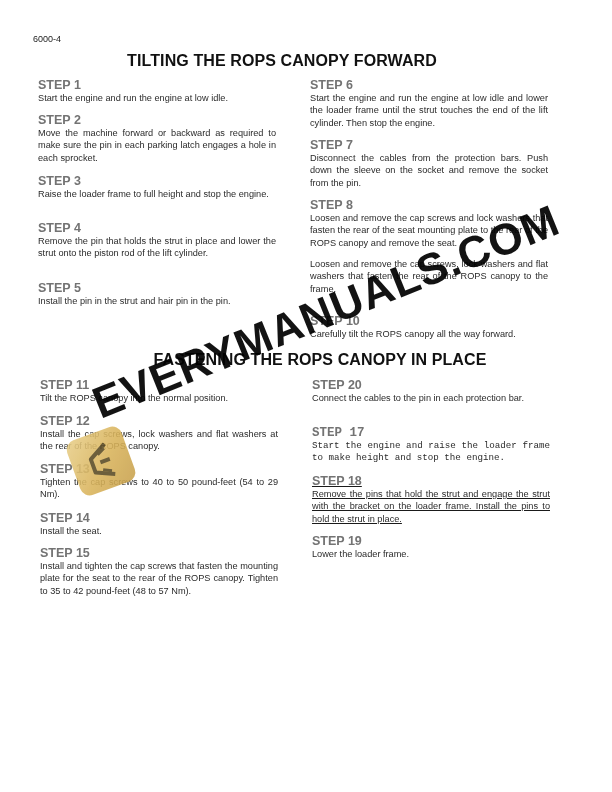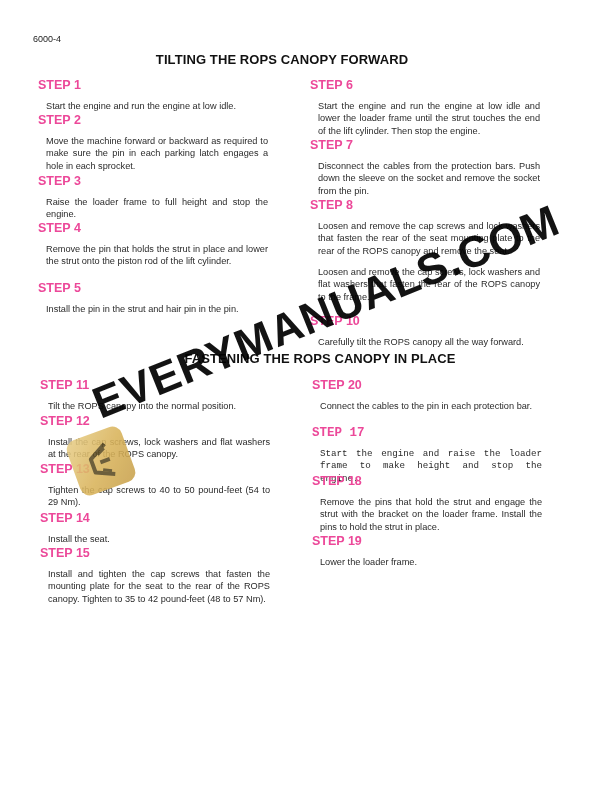--- a/index.html
+++ b/index.html
@@ -1,24 +1,24 @@
 <!DOCTYPE html>
 <html><head>
   <meta charset="utf-8">
   <style>
     html, body { margin: 0; padding: 0; background: #ffffff; }
     body { width: 612px; height: 792px; position: relative; overflow: hidden;
            font-family: "Liberation Sans", sans-serif; color: #1a1a1a; }
     .page-number { position: absolute; left: 33px; top: 34px; font-size: 9px; color: #222; }
     .section-title { position: absolute; left: 0; width: 564px; text-align: center;
-                     font-weight: bold; font-size: 13px; color: #111; letter-spacing: 0.1px; }
+                     font-weight: bold; font-size: 16px; color: #111; letter-spacing: 0.1px; }
     .col { position: absolute; width: 238px; }
     .step { position: absolute; left: 0; width: 238px; }
-    .step-heading { font-weight: bold; font-size: 12.5px; line-height: 14px; color: #ec4899; margin: 0; }
-    .step-body { font-size: 9.2px; line-height: 12.3px; color: #2a2a2a; margin: 8px; text-align: justify; }
+    .step-heading { font-weight: bold; font-size: 12.5px; line-height: 14px; color: #737373; margin: 0; }
+    .step-body { font-size: 9.2px; line-height: 12.3px; color: #2a2a2a; margin: 0; text-align: justify; }
     .watermark { position: absolute; left: 0; top: 0; width: 612px; height: 792px; pointer-events: none; }
     .wm-text { position: absolute; left: 95px; top: 380px; font-weight: bold; font-size: 44px;
                color: #000; transform: rotate(-22deg); transform-origin: left center;
                letter-spacing: 1px; white-space: nowrap; opacity: 0.92; font-family: "Liberation Sans", sans-serif; }
     .wm-logo { position: absolute; left: 72px; top: 432px; width: 58px; height: 58px; border-radius: 10px;
                background: linear-gradient(135deg, #e8cf8a 0%, #d9b35a 55%, #c7a04b 100%);
                transform: rotate(-20deg); opacity: 0.88; }
     .wm-logo svg { position: absolute; left: 8px; top: 8px; }
   </style>
 </head>
@@ -100,21 +100,21 @@
 
 <div class="col" style="left:312px; top:378px;">
   <div class="step" style="top:0px;">
     <p class="step-heading">STEP 20</p>
     <p class="step-body">Connect the cables to the pin in each protection bar.</p>
   </div>
   <div class="step" style="top:48px;font-family:Liberation Mono, monospace;">
     <p class="step-heading">STEP 17</p>
     <p class="step-body">Start the engine and raise the loader frame to make height and stop the engine.</p>
   </div>
-  <div class="step" style="top:96px;">
+  <div class="step" style="top:96px;text-decoration:underline;">
     <p class="step-heading">STEP 18</p>
     <p class="step-body">Remove the pins that hold the strut and engage the strut with the bracket on the loader frame. Install the pins to hold the strut in place.</p>
   </div>
   <div class="step" style="top:156px;">
     <p class="step-heading">STEP 19</p>
     <p class="step-body">Lower the loader frame.</p>
   </div>
 </div>
 
 <div class="watermark">

